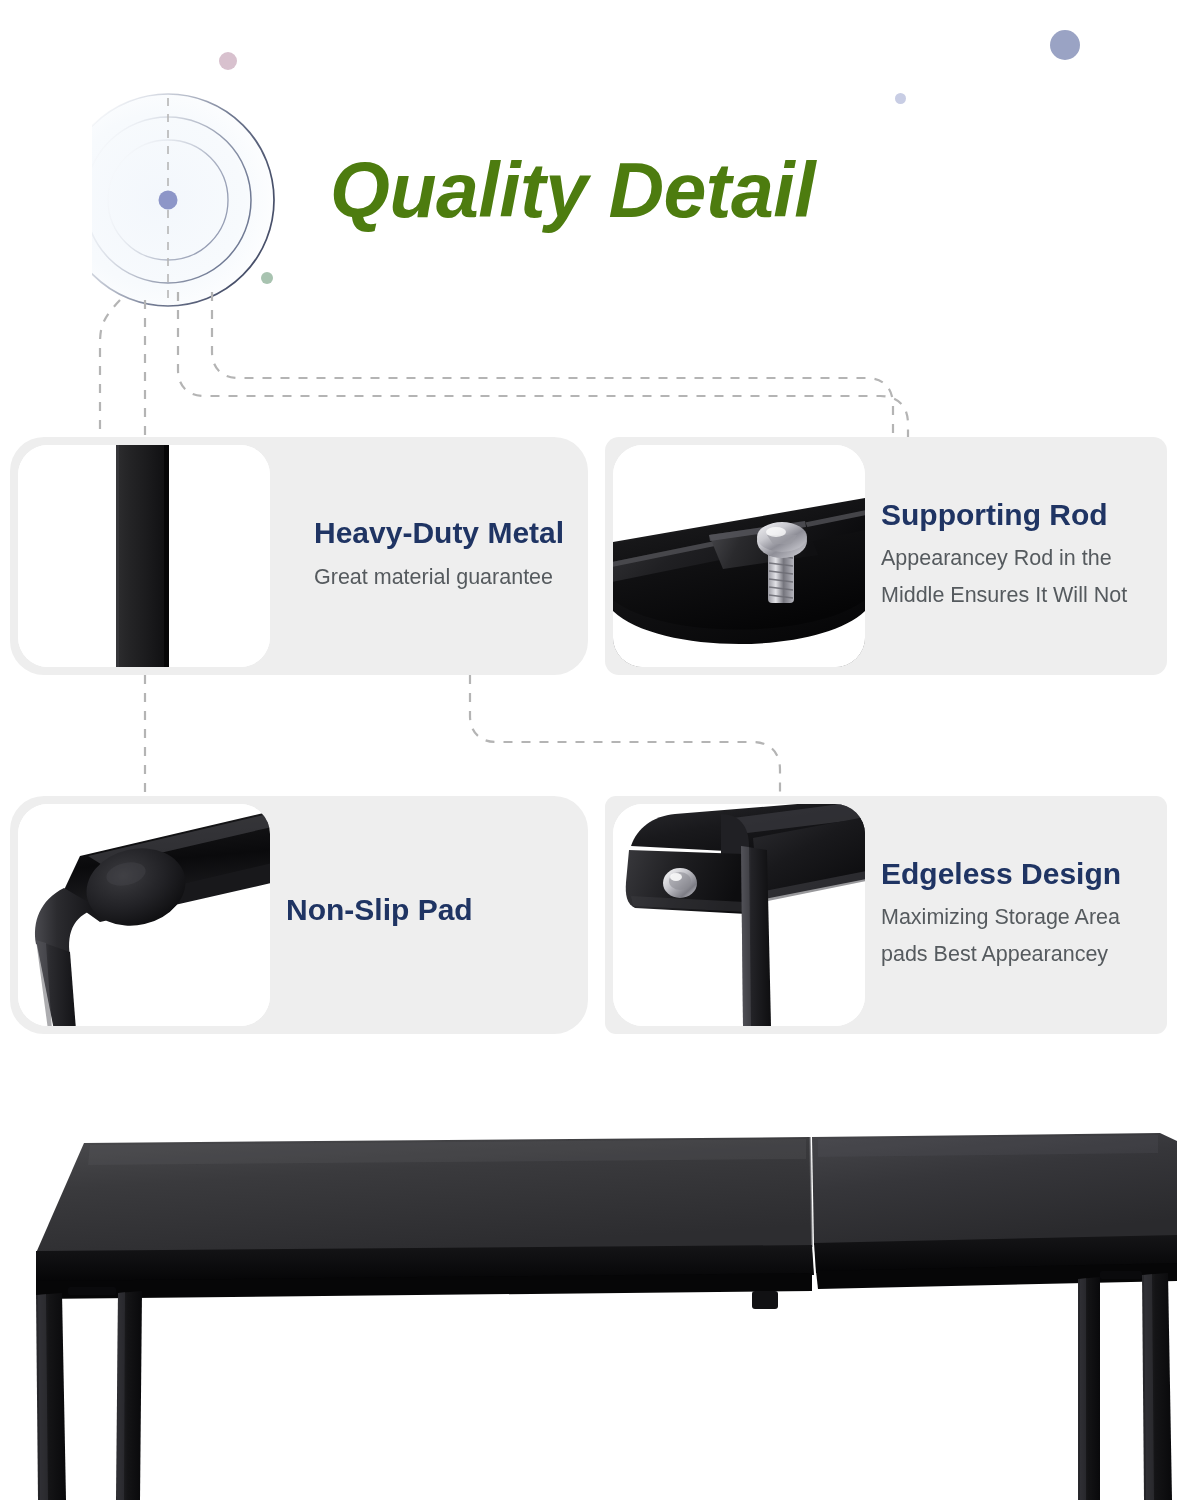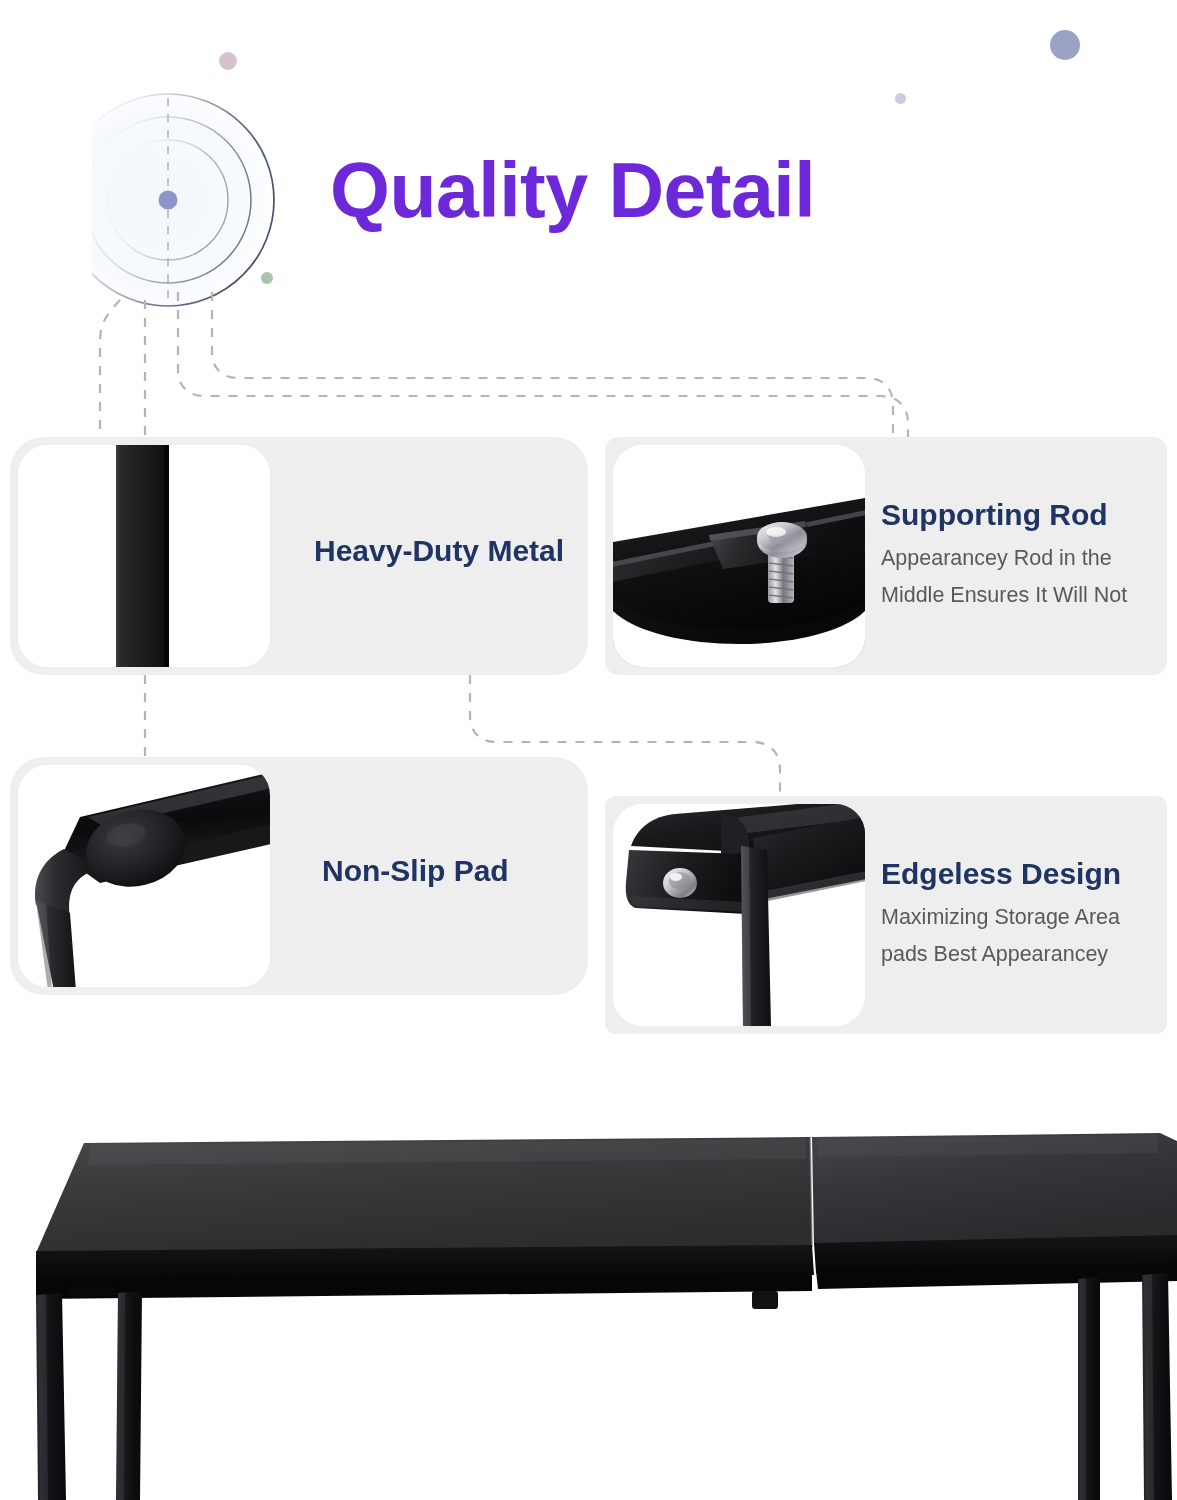--- a/index.html
+++ b/index.html
@@ -19,23 +19,24 @@
   .radar svg { display:block; }
 
   
   .page-title {
     position:absolute;
     left:330px; top:150px;
     width:720px;
     font-size:77px;
     font-weight:bold;
     letter-spacing:-0.5px;
-    color:#6d28d9;
+    color:#4d7c0f;
     line-height:1.05;
     white-space:nowrap;
+    font-style:italic;
   }
 
   
   .connectors { position:absolute; left:0; top:0; width:1177px; height:1130px; pointer-events:none; }
 
   
   .card {
     position:absolute;
     background:#eeeeee;
     border-radius:34px;
@@ -69,21 +70,21 @@
   .card .c-desc {
     color:#555a5e;
     font-size:21.5px;
     line-height:1.72;
     font-weight:400;
   }
 
   
   #card-metal   { left:10px;  top:437px; width:578px; height:238px;gap:28px; }
   #card-rod     { left:605px; top:437px; width:562px; height:238px;border-radius:14px; }
-  #card-pad     { left:10px;  top:757px; width:578px; height:238px;gap:36px; }
+  #card-pad     { left:10px;  top:796px; width:578px; height:238px; }
   #card-edge    { left:605px; top:796px; width:562px; height:238px;border-radius:11px; }
 
   #card-metal .photo { width:252px; margin:8px 0 8px 8px; }
   #card-rod   .photo { width:252px; margin:8px 0 8px 8px; }
   #card-pad   .photo { width:252px; margin:8px 0 8px 8px; }
   #card-edge  .photo { width:252px; margin:8px 0 8px 8px; }
 
   #card-rod .c-title, #card-edge .c-title { margin-bottom:7px; }
 
   
@@ -175,20 +176,21 @@
       </defs>
       <rect x="0" y="0" width="252" height="222" fill="#ffffff"></rect>
       <rect x="98" y="-8" width="53" height="238" fill="url(#barG)"></rect>
       <rect x="98" y="-8" width="3" height="238" fill="#3a3a3d" opacity="0.8"></rect>
       <rect x="146" y="-8" width="5" height="238" fill="#060607"></rect>
     </svg>
   </div>
   <div class="body">
     <div class="c-title">Heavy-Duty Metal</div>
     <div class="c-desc">
+      <div>Great material guarantee</div>
     </div>
   </div>
 </div>
 
 <div class="card" id="card-rod">
   <div class="photo">
     <svg viewBox="0 0 252 222" preserveAspectRatio="none">
       <defs>
         <linearGradient id="panelG" x1="0.1" y1="0" x2="0.6" y2="1">
           <stop offset="0%" stop-color="#1f1f21"></stop>

